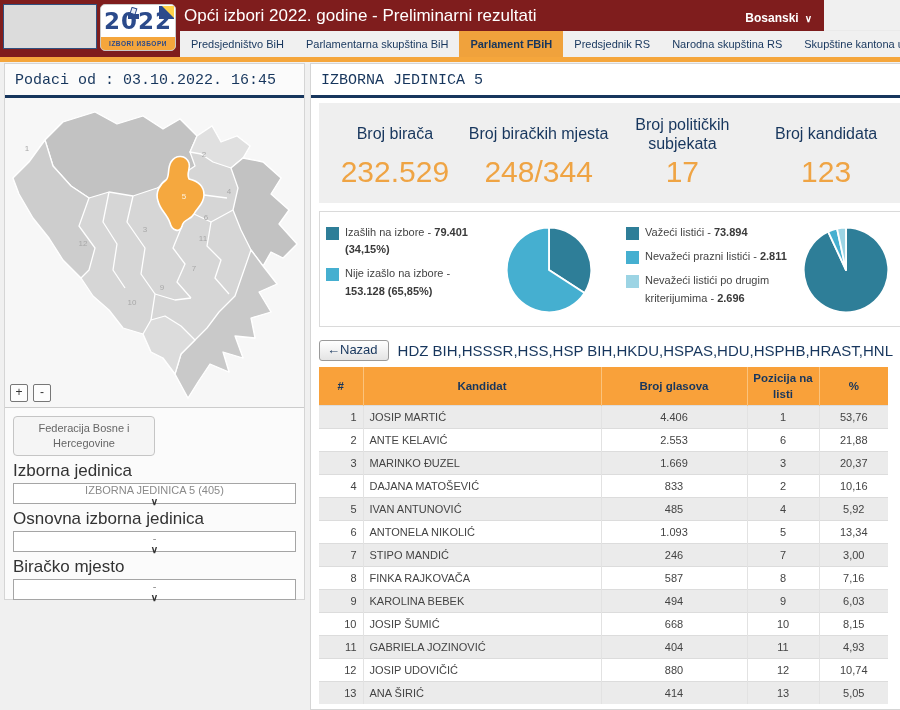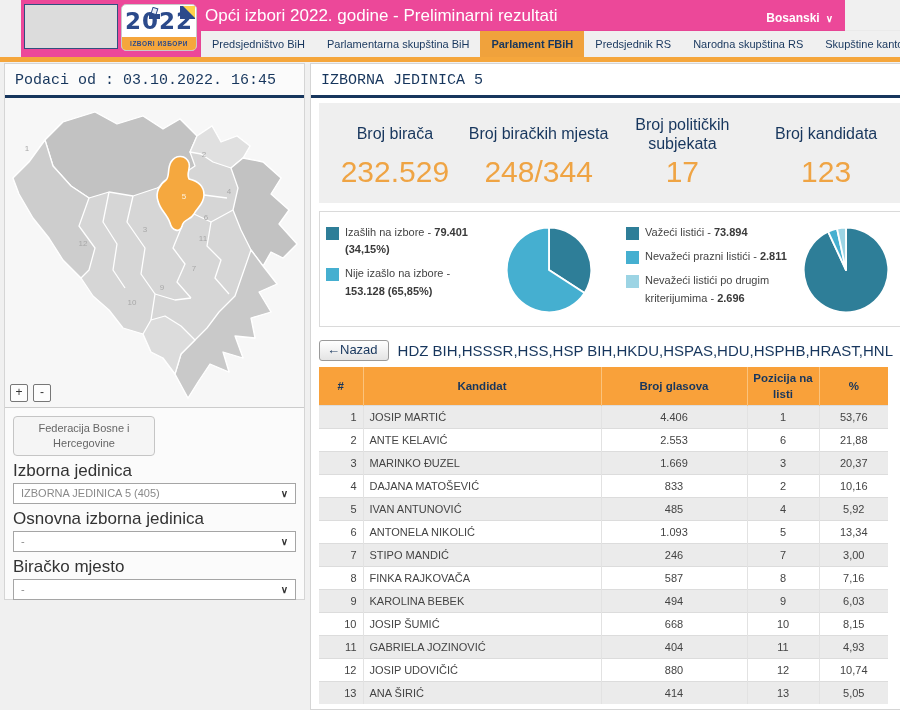--- a/index.html
+++ b/index.html
@@ -4,21 +4,21 @@
 <style>
   * { margin:0; padding:0; box-sizing:border-box; }
   html,body { width:900px; height:710px; }
   body {
     position:relative; overflow:hidden;
     background:#f0f0f0;
     font-family:"Liberation Sans", sans-serif;
   }
 
   
-  .header { position:absolute; left:0; top:0; width:824px; height:57px; background:#ec4899;margin-left:21px; }
+  .header { position:absolute; left:0; top:0; width:824px; height:57px; background:#7f1d1d; }
   .orange-bar { position:absolute; left:0; top:57px; width:900px; height:5px; background:#f5a63c; }
   .logo-placeholder { position:absolute; left:3px; top:4px; width:94px; height:45px; background:#dcdcdc; border:1px solid #30507f; }
   .logo { position:absolute; left:100px; top:4px; width:76px; height:47px; background:#fff; border:1px solid #c9c9c9; border-radius:5px; overflow:hidden; text-align:center; }
   .logo-year { display:block; font-size:23px; font-weight:bold; color:#2b4a8b; line-height:32px; letter-spacing:1px; font-family:"DejaVu Sans", sans-serif; }
   .logo-banner { display:block; background:#f5a63c; color:#2b4a8b; font-size:6.5px; font-weight:bold; height:13px; line-height:13px; letter-spacing:.5px; white-space:nowrap; overflow:hidden; }
   .logo-flag { position:absolute; top:1px; right:1px; width:15px; height:13px; background:#2b4a8b; }
   .logo-flag:before { content:""; position:absolute; right:0; top:0; border-top:12px solid #ffd24a; border-left:12px solid transparent; }
   .logo-ballot { position:absolute; top:1px; left:26px; }
   .header-title { position:absolute; left:184px; top:6px; color:#ffffff; font-size:17px; white-space:nowrap;text-align:center; }
   .lang { position:absolute; right:12px; top:11px; color:#fff; font-size:12px; font-weight:bold; cursor:pointer; }
@@ -31,21 +31,21 @@
   .left-panel { position:absolute; left:4px; top:63px; width:301px; height:537px; background:#fbfbfb; border:1px solid #d5d5d5; }
   .panel-title { font-size:15px; color:#17365d; padding:8px 10px 6px; border-bottom:3px solid #17365d;font-family:Liberation Mono, monospace; }
   .map-wrap { position:relative; height:310px; border-bottom:1px solid #cccccc; background:#f7f7f7; overflow:hidden; }
   .map-wrap svg.map { position:absolute; left:0; top:4px; }
   .map-label { position:absolute; font-size:8px; color:#a8a8a8; transform:translate(-50%,-50%); }
   .map-label.light { color:#fdf3e0; }
   .zoom-controls { position:absolute; left:5px; bottom:5px; display:flex; gap:5px; }
   .zoom-btn { width:18px; height:18px; background:#fdfdfd; border:1px solid #777; border-radius:2px; font-size:12px; line-height:15px; text-align:center; color:#333; cursor:pointer; }
   .entity-btn { display:block; margin:8px 0 0 8px; width:142px; background:#f5f5f5; border:1px solid #c5c5c5; border-radius:4px; color:#666; font-size:11px; line-height:1.35; text-align:center; padding:4px 12px; cursor:pointer; }
   .filter-label { font-size:17px; color:#333; margin:5px 0 2px 8px; }
-  .select { margin:0 8px; height:21px; border:1px solid #a5a5a5; background:#fff; display:flex; align-items:center; justify-content:space-between; padding:0 7px; font-size:11px; color:#8a8a8a; cursor:pointer; }
+  .select { margin:0 8px; height:21px; border:1px solid #a5a5a5; background:#fff; display:flex; align-items:center; justify-content:space-between; padding:0 7px; font-size:11px; color:#8a8a8a; cursor:pointer;flex-direction:column; }
   .select .chev { color:#333; font-weight:bold; font-size:10px; }
 
   
   .right-panel { position:absolute; left:310px; top:63px; width:601px; height:647px; background:#ffffff; border:1px solid #d5d5d5; overflow:hidden; }
   .stats { margin:5px 8px 0; background:#efefef; display:flex; padding:12px 4px 14px; }
   .stat { flex:1; text-align:center; }
   .stat-label { font-size:16px; color:#17365d; line-height:1.2; min-height:38px; display:flex; align-items:center; justify-content:center; }
   .stat-value { font-size:30px; color:#efa444; margin-top:2px; }
   .charts { margin:8px 8px 0; border:1px solid #dadada; display:flex; padding:12px 6px 10px; }
   .legend { font-size:11px; color:#444; }

